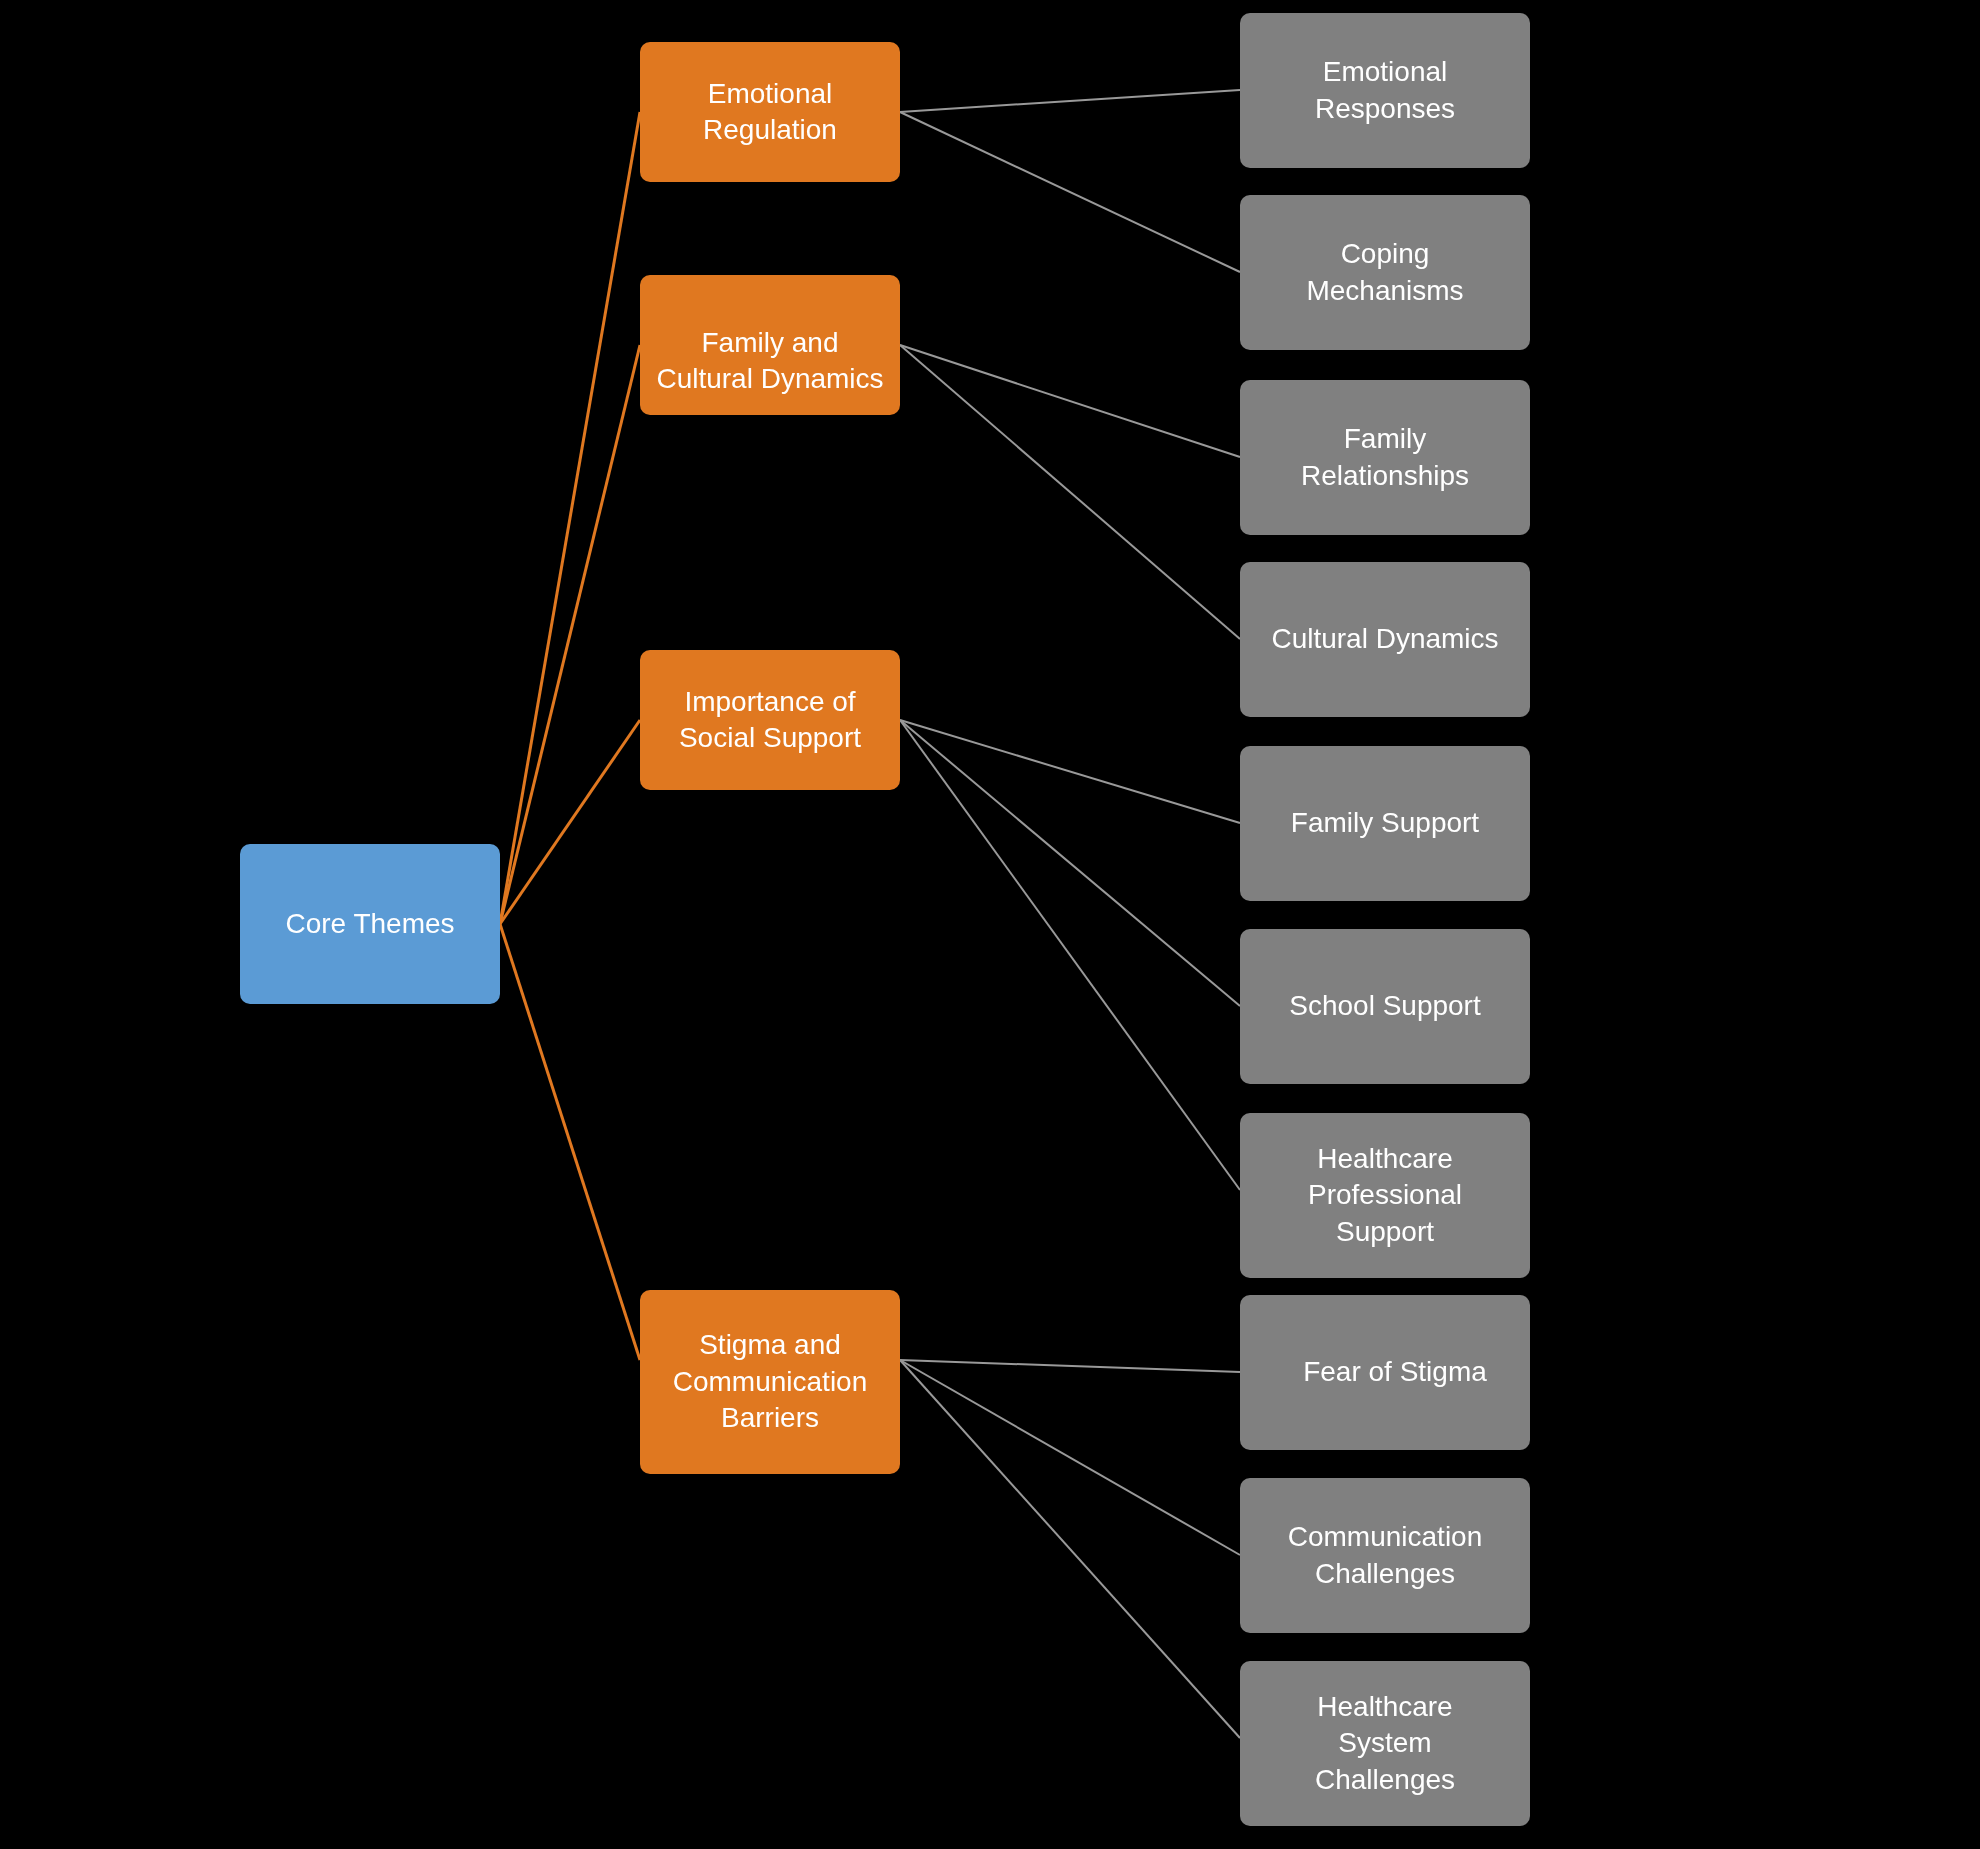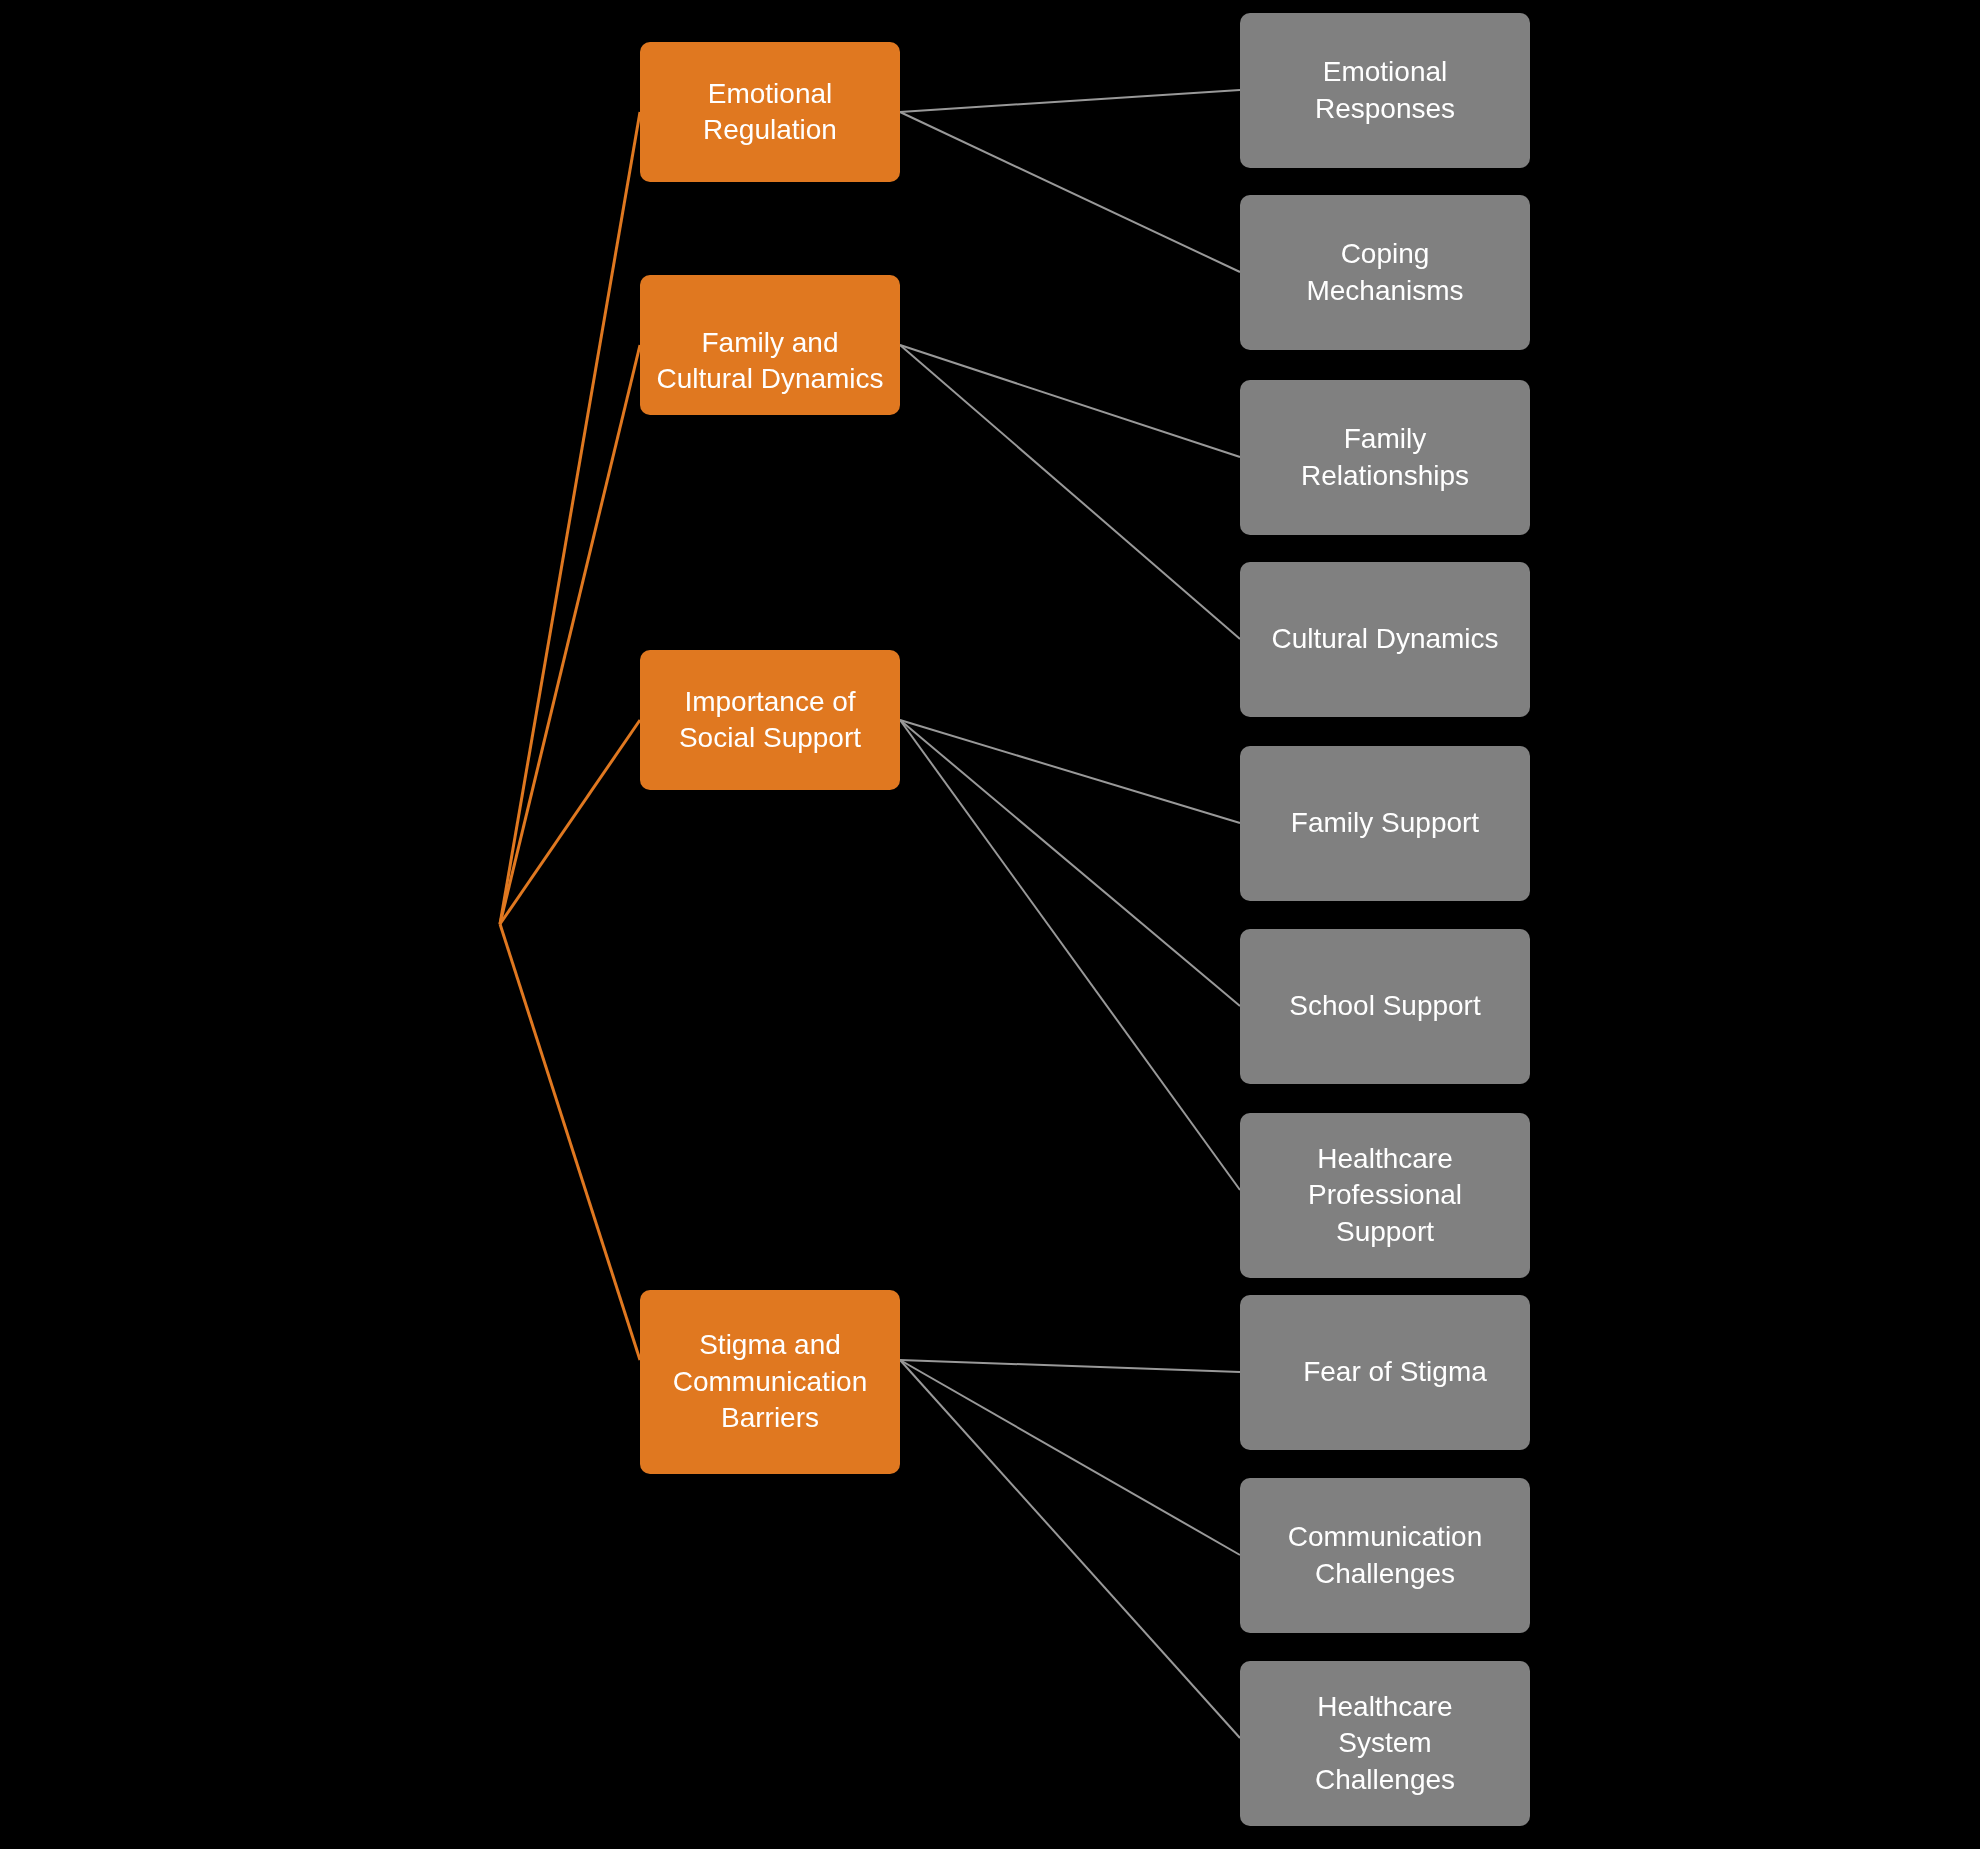--- a/index.html
+++ b/index.html
@@ -109,20 +109,23 @@
 
     <line x1="900" y1="720" x2="1240" y2="823" stroke="#999" stroke-width="2"></line>
     <line x1="900" y1="720" x2="1240" y2="1006" stroke="#999" stroke-width="2"></line>
     <line x1="900" y1="720" x2="1240" y2="1190" stroke="#999" stroke-width="2"></line>
 
     <line x1="900" y1="1360" x2="1240" y2="1372" stroke="#999" stroke-width="2"></line>
     <line x1="900" y1="1360" x2="1240" y2="1555" stroke="#999" stroke-width="2"></line>
     <line x1="900" y1="1360" x2="1240" y2="1738" stroke="#999" stroke-width="2"></line>
   </svg>
 
+  <div class="node node-root">
+    <span>Core Themes</span>
+  </div>
 
   <div class="node node-orange node-er">
     <span style="white-space:pre-line;">Emotional
 Regulation</span>
   </div>
   <div class="node node-orange node-fc">
     <span style="white-space:pre-line;margin-top:32px;">Family and
 Cultural Dynamics</span>
   </div>
   <div class="node node-orange node-is">

